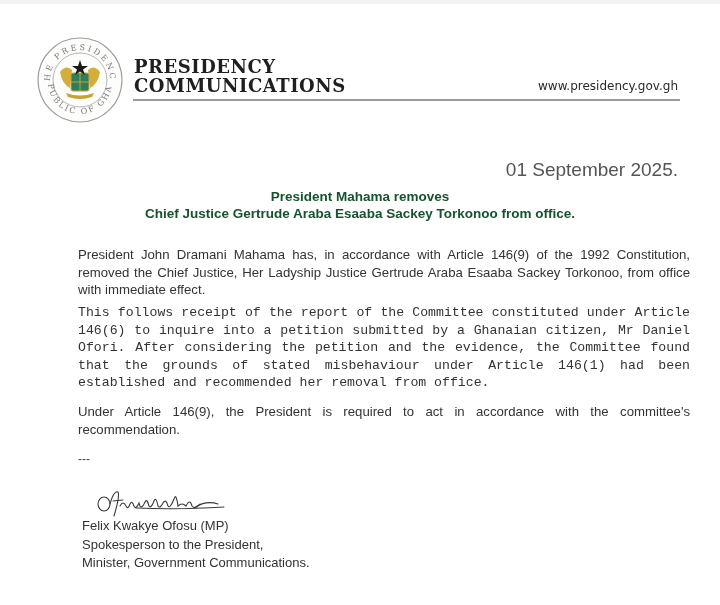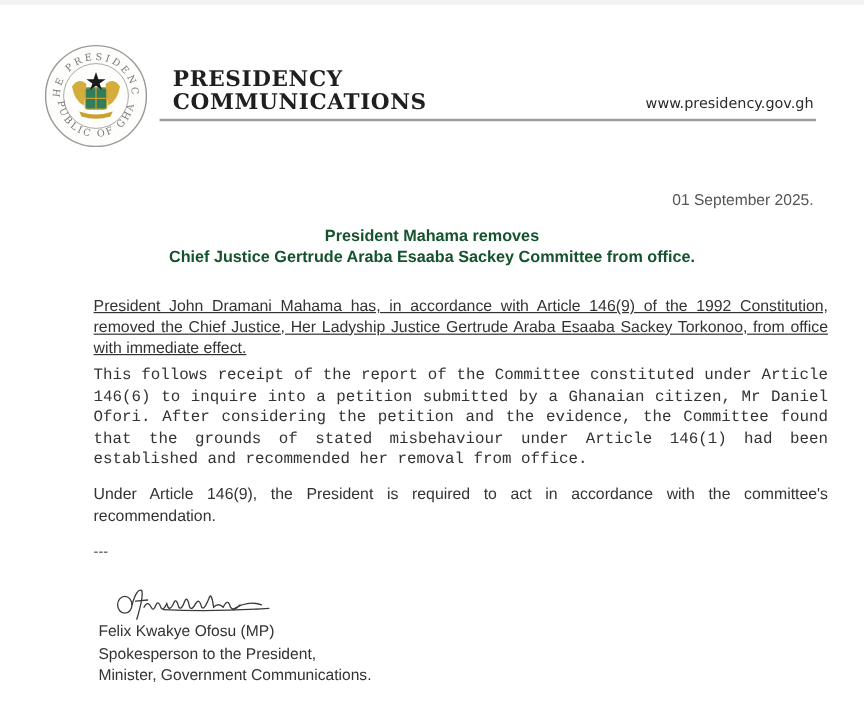--- a/index.html
+++ b/index.html
@@ -31,39 +31,38 @@
       left: 134px; top: 57px;
       font-family: "DejaVu Serif", serif;
       font-weight: bold;
       color: #1f1f1f;
       letter-spacing: 0.5px;
       line-height: 19px;
       font-size: 18px;
     }
     .brand .line {
       display: block;
-      margin-left: 10px;
     }
     .header-rule {
       position: absolute;
       left: 133px; top: 99px;
       width: 547px; height: 2px;
       background: #9a9a9a;
     }
     .website {
       position: absolute;
       right: 42px; top: 79px;
       font-family: "DejaVu Sans", sans-serif;
       font-size: 12px;
       color: #2a2a2a;
     }
     .date {
       position: absolute;
       right: 42px; top: 159px;
-      font-size: 13px;
+      font-size: 19px;
       color: #555;
     }
     .headline {
       position: absolute;
       left: 0; top: 188px;
       width: 720px;
       text-align: center;
       font-weight: bold;
       font-size: 13.5px;
       line-height: 17px;
@@ -72,21 +71,21 @@
     .headline span { display: block; }
     .para {
       position: absolute;
       left: 78px;
       width: 612px;
       font-size: 13.2px;
       line-height: 17.5px;
       color: #333;
       text-align: justify;
     }
-    .p1 { top: 246px; text-decoration: underline; }
+    .p1 { top: 246px; }
     .p2 { top: 304px; font-family: Liberation Mono, monospace; }
     .p3 { top: 403px; }
     .separator {
       position: absolute;
       left: 78px; top: 452px;
       font-size: 12px;
       color: #444;
     }
     .signature {
       position: absolute;
@@ -141,21 +140,21 @@
 </div>
 
 <div class="website">www.presidency.gov.gh</div>
 
 <div class="header-rule"></div>
 
 <div class="date">01 September 2025.</div>
 
 <div class="headline">
   <span>President Mahama removes</span>
-  <span>Chief Justice Gertrude Araba Esaaba Sackey Committee from office.</span>
+  <span>Chief Justice Gertrude Araba Esaaba Sackey Torkonoo from office.</span>
 </div>
 
 <p class="para p1" style="margin:0">President John Dramani Mahama has, in accordance with Article 146(9) of the 1992 Constitution, removed the Chief Justice, Her Ladyship Justice Gertrude Araba Esaaba Sackey Torkonoo, from office with immediate effect.</p>
 <p class="para p2" style="margin:0">This follows receipt of the report of the Committee constituted under Article 146(6) to inquire into a petition submitted by a Ghanaian citizen, Mr Daniel Ofori. After considering the petition and the evidence, the Committee found that the grounds of stated misbehaviour under Article 146(1) had been established and recommended her removal from office.</p>
 <p class="para p3" style="margin:0">Under Article 146(9), the President is required to act in accordance with the committee's recommendation.</p>
 
 <div class="separator">---</div>
 
 <div class="signature">
   <svg width="140" height="34" viewBox="0 0 140 34">

